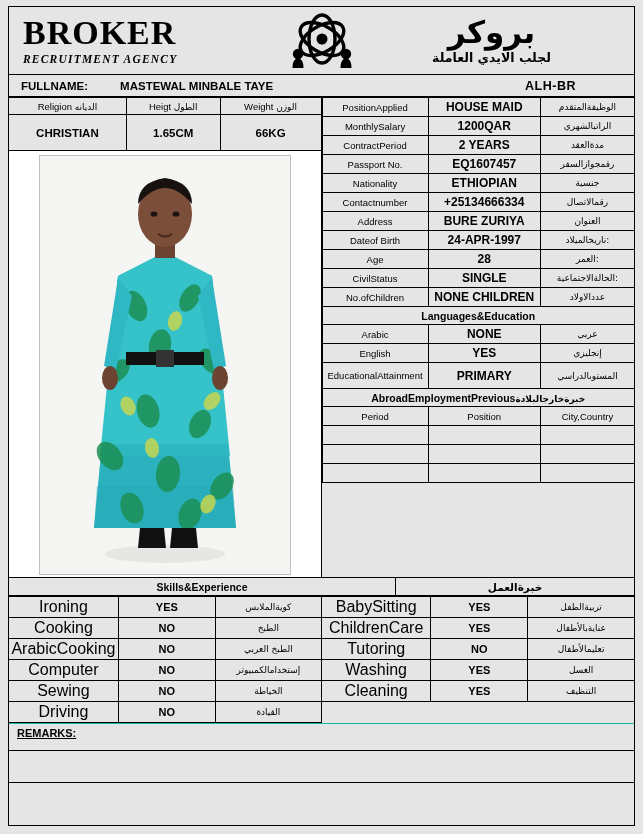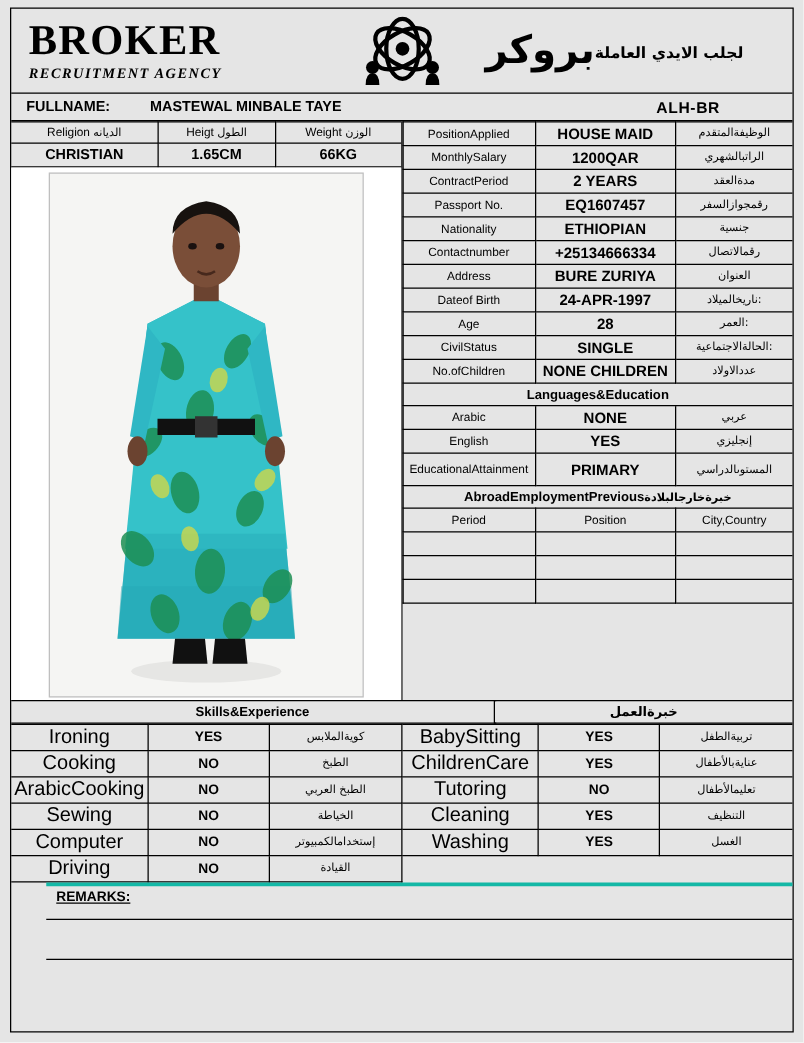--- a/index.html
+++ b/index.html
@@ -61,21 +61,21 @@
     width: 86px;
     display: flex;
     align-items: center;
     justify-content: center;
   }
   .brand-ar {
     flex: 1;
     text-align: center;
     padding-right: 16px;
     display: flex;
-    flex-direction: row;
+    flex-direction: column;
     align-items: center;
     justify-content: center;
   }
   .brand-ar-main {
     font-size: 31px;
     font-weight: bold;
     letter-spacing: 2px;
     line-height: 1.05;
     font-family: "DejaVu Sans", sans-serif;
   }
@@ -132,21 +132,21 @@
     font-weight: normal;
     color: #000;
   }
   .ar { font-family: "DejaVu Sans", sans-serif; font-size: 9px; }
   .nb-l { border-left: none; }
   .nb-r { border-right: none; }
 
   
   .bio-table td { height: 17px; }
   .bio-table .hdrrow td { font-size: 9.5px; }
-  .bio-table .valrow td { font-size: 11.5px; font-weight: bold; height: 19px; }
+  .bio-table .valrow td { font-size: 11.5px; font-weight: bold; height: 36px; }
 
   .photo-wrap {
     flex: 1;
     border-top: none;
     display: flex;
     align-items: flex-start;
     justify-content: center;
     padding: 4px 0 2px 0;
     background: #fff;
   }
@@ -173,23 +173,22 @@
     font-size: 10.5px;
     height: 18px;
   }
   .skills-table td { height: 21px; }
   .skills-table .sv { font-size: 11px; font-weight: bold; }
   .skills-table .sl { font-size: 16px; }
 
   
   .remarks {
     flex: 1;
-    border-top: 3px solid #14b8a6;
+    border-top: 1px solid #14b8a6;
     position: relative;
-    margin-left: 28px;
   }
   .remarks-label {
     font-size: 11px;
     font-weight: bold;
     text-decoration: underline;
     padding: 3px 0 0 8px;
   }
   .remarks-line {
     position: absolute;
     left: 0; right: 0;
@@ -447,34 +446,34 @@
       </tr>
       <tr>
         <td class="sl nb-l">ArabicCooking</td>
         <td class="sv">NO</td>
         <td class="ar">الطبخ العربي</td>
         <td class="sl">Tutoring</td>
         <td class="sv">NO</td>
         <td class="ar nb-r">تعليمالأطفال</td>
       </tr>
       <tr>
+        <td class="sl nb-l">Computer</td>
+        <td class="sv">NO</td>
+        <td class="ar">إستخدامالكمبيوتر</td>
+        <td class="sl">Washing</td>
+        <td class="sv">YES</td>
+        <td class="ar nb-r">الغسل</td>
+      </tr>
+      <tr>
         <td class="sl nb-l">Sewing</td>
         <td class="sv">NO</td>
         <td class="ar">الخياطة</td>
         <td class="sl">Cleaning</td>
         <td class="sv">YES</td>
         <td class="ar nb-r">التنظيف</td>
-      </tr>
-      <tr>
-        <td class="sl nb-l">Computer</td>
-        <td class="sv">NO</td>
-        <td class="ar">إستخدامالكمبيوتر</td>
-        <td class="sl">Washing</td>
-        <td class="sv">YES</td>
-        <td class="ar nb-r">الغسل</td>
       </tr>
       <tr>
         <td class="sl nb-l">Driving</td>
         <td class="sv">NO</td>
         <td class="ar">القيادة</td>
         <td style="border-bottom:none;border-right:none"></td>
         <td style="border-bottom:none;border-left:none;border-right:none"></td>
         <td class="nb-r" style="border-bottom:none;border-left:none"></td>
       </tr>
     </tbody>

